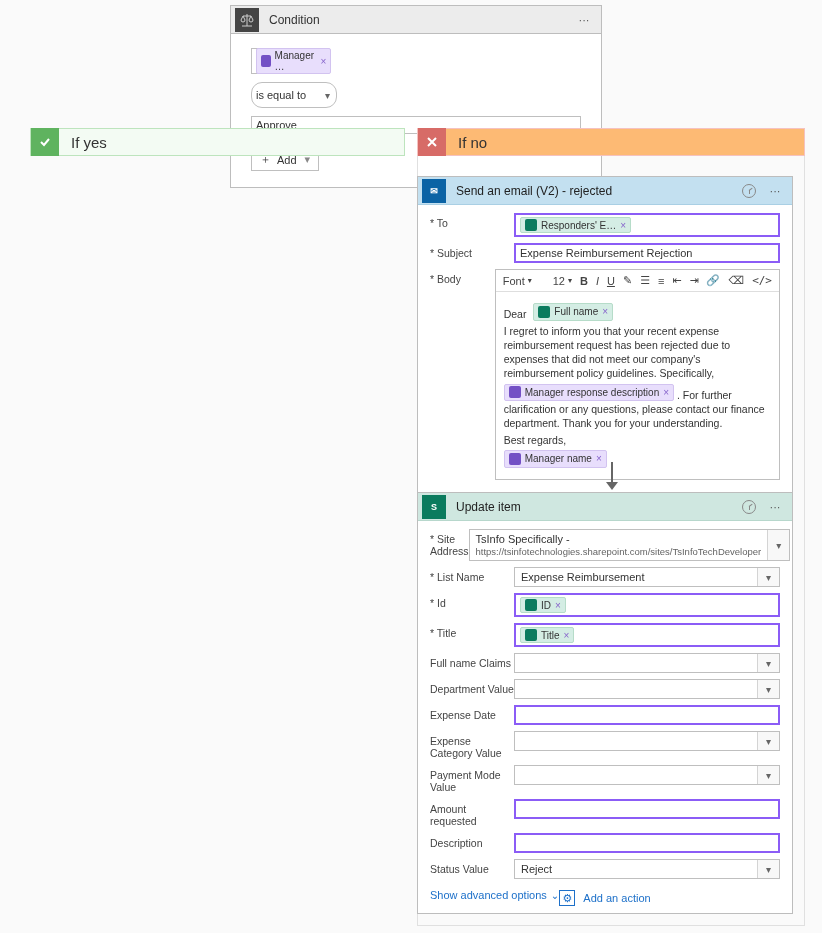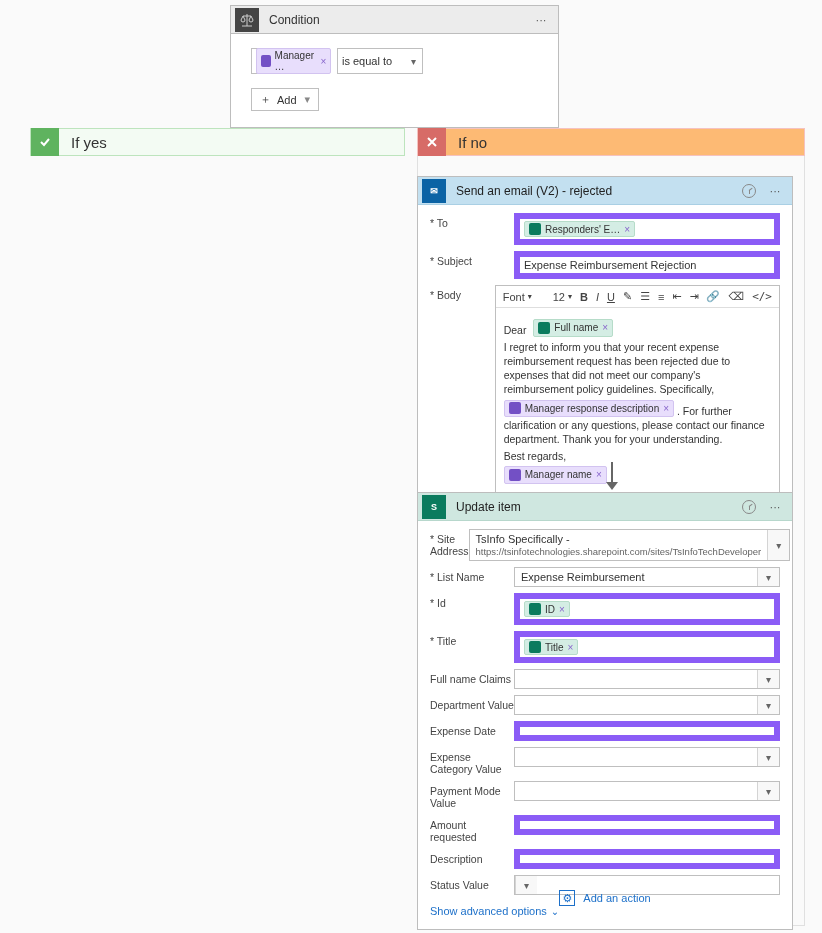--- a/index.html
+++ b/index.html
@@ -1,26 +1,26 @@
 <!DOCTYPE html>
 <html><head>
 <meta charset="utf-8">
 <style>
   * { box-sizing: border-box; }
   html, body { margin: 0; padding: 0; font-family: "Segoe UI", "Segoe UI Web (West European)", -apple-system, BlinkMacSystemFont, sans-serif; font-size: 11px; color: #333; background: #fafafa; }
   .canvas { width: 822px; height: 933px; position: relative; margin: 0 auto; }
 
   
-  .condition-card { position: absolute; left: 230px; top: 5px; width: 329px; border: 1px solid #bdbdbd; background: #fff; }
+  .condition-card { position: absolute; left: 230px; top: 5px; width: 372px; border: 1px solid #bdbdbd; background: #fff; }
   .condition-head { height: 28px; background: #ececec; border-bottom: 1px solid #bdbdbd; display: flex; align-items: center; padding: 0 8px; }
   .cond-icon-box { width: 24px; height: 24px; background: #444; display: flex; align-items: center; justify-content: center; margin-left: -4px; }
   .cond-title { margin-left: 10px; font-size: 12px; color: #333; flex: 1; }
   .ellipsis { color: #555; width: 18px; text-align: center; cursor: pointer; }
   .cond-body { padding: 14px 20px 16px 20px; }
-  .cond-row { display: flex; gap: 8px; }
+  .cond-row { display: flex; gap: 8px; flex-direction: column; }
   .input-box { border: 1px solid #bfbfbf; background: #fff; display: flex; align-items: center; height: 26px; padding: 2px 4px; }
   .input-box.select { padding-right: 0; }
   .chev { margin-left: auto; padding: 0 6px; color: #666; font-size: 10px; }
   .dyn-token { display: inline-flex; align-items: center; background: #e8defc; border: 1px solid #d2c3f0; border-radius: 2px; padding: 1px 4px; font-size: 10px; }
   .dyn-token .tkn-ico { width: 12px; height: 12px; background: #7350c5; border-radius: 2px; margin-right: 4px; }
   .dyn-token .tkn-x { margin-left: 4px; color: #8866cc; cursor: pointer; }
   .dyn-token.forms { background: #d4ede4; border-color: #b6dcc9; }
   .dyn-token.forms .tkn-ico { background: #0b7b5e; }
   .dyn-token.sp { background: #d4ede4; border-color: #b6dcc9; }
   .dyn-token.sp .tkn-ico { background: #0b7b5e; }
@@ -59,21 +59,21 @@
   .head-icon.mail { background: #0b63a5; }
 
   .update-card { left: 417px; top: 492px; width: 376px; }
   .update-head { background: #cfe7e0; border-bottom: 1px solid #b7d7cc; }
   .head-icon.sp { background: #0b7b5e; }
 
   .card-body { padding: 8px 12px 12px 12px; }
   .frow { display: flex; align-items: flex-start; margin-bottom: 6px; }
   .flabel { width: 84px; font-size: 10.5px; color: #444; padding-top: 4px; line-height: 1.15; }
   .fvalue { flex: 1; }
-  .textbox { border: 6px solid #8b5cf6; min-height: 20px; padding: 2px 4px; display: flex; align-items: center; font-size: 11px; }
+  .textbox { border: 2px solid #8b5cf6; min-height: 20px; padding: 2px 4px; display: flex; align-items: center; font-size: 11px; }
   .dropdown { border: 1px solid #bfbfbf; min-height: 20px; padding: 0; display: flex; align-items: stretch; }
   .dropdown .dd-text { flex: 1; padding: 2px 6px; font-size: 11px; display: flex; align-items: center; }
   .dropdown .dd-chev { width: 22px; background: #f8f8f8; border-left: 1px solid #d4d4d4; display: flex; align-items: center; justify-content: center; color: #666; font-size: 10px; }
   .dropdown.tall .dd-text { min-height: 30px; display: block; padding-top: 3px; }
   .sitesub { color: #646464; font-size: 9.5px; margin-top: 1px; }
 
   .body-editor { border: 1px solid #bfbfbf; }
   .toolbar { height: 22px; border-bottom: 1px solid #dedede; display: flex; align-items: center; padding: 0 4px; gap: 2px; }
   .tb-btn { padding: 0 3px; color: #444; cursor: pointer; font-size: 11px; display: inline-flex; align-items: center; }
   .tb-btn.sel { min-width: 48px; border: none; }
@@ -111,23 +111,26 @@
     </div>
     <div class="cond-body">
       <div class="cond-row">
         <div class="input-box" style="width:78px;">
           <span class="dyn-token">
             <span class="tkn-ico"></span>
             <span>Manager …</span>
             <span class="tkn-x">×</span>
           </span>
         </div>
-        <div class="input-box select" style="width:86px;">
+        <div class="input-box select" style="width:86px;border-radius:11px;">
           <span>is equal to</span>
           <span class="chev">▾</span>
+        </div>
+        <div class="input-box" style="flex:1;">
+          <span>Approve</span>
         </div>
       </div>
       <div class="cond-add">
         <span class="plus">＋</span>
         <span>Add</span>
         <span class="chv">▾</span>
       </div>
     </div>
   </div>
 
@@ -356,20 +359,21 @@
       <div class="frow">
         <div class="flabel">Description</div>
         <div class="fvalue">
           <div class="textbox"></div>
         </div>
       </div>
       <div class="frow">
         <div class="flabel">Status Value</div>
         <div class="fvalue">
           <div class="dropdown">
+            <div class="dd-text">Reject</div>
             <div class="dd-chev">▾</div>
           </div>
         </div>
       </div>
       <div class="adv-link">
         <span>Show advanced options</span>
         <span class="chv">⌄</span>
       </div>
     </div>
   </div>

